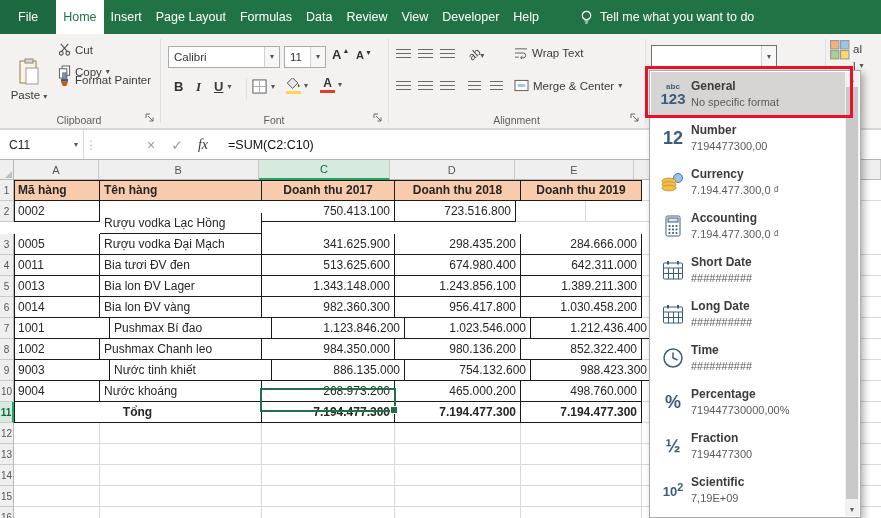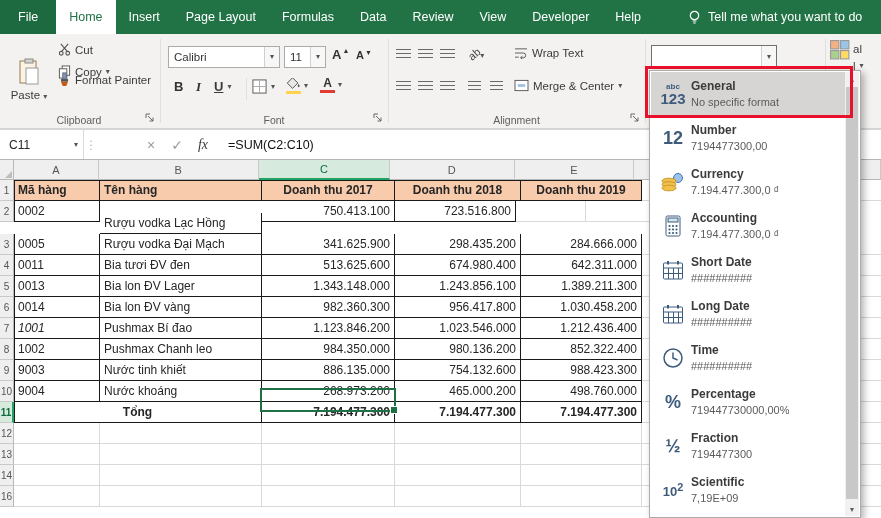--- a/index.html
+++ b/index.html
@@ -2,21 +2,21 @@
 <html><head>
 <meta charset="utf-8">
 <style>
   *{margin:0;padding:0;box-sizing:border-box}
   html,body{width:881px;height:518px}
   body{position:relative;overflow:hidden;font-family:"Liberation Sans",sans-serif;background:#fff;color:#262626;font-size:12px}
 
   
   .tabbar{position:absolute;left:0;top:0;width:100%;height:34px;background:#217346;display:flex;align-items:stretch;color:#fff;z-index:10}
   #tabs-host{display:flex;align-items:stretch}
-  .tab{padding:0 13px;display:flex;align-items:center;font-size:12.5px;white-space:nowrap;cursor:default}
+  .tab{padding:0 7px;display:flex;align-items:center;font-size:12.5px;white-space:nowrap;cursor:default}
   .tab.file{background:#1E6A40;padding:0 18px}
   .tab.active{background:#fff;color:#217346}
   .tellme{display:flex;align-items:center;gap:7px;margin-left:34px;font-size:12.5px;white-space:nowrap}
 
   
   .ribbon{position:absolute;left:0;top:34px;width:100%;height:95px;background:#F3F2F1;border-bottom:1px solid #D8D6D4;z-index:10}
   .ribbon .abs{position:absolute}
   .gsep{position:absolute;top:5px;bottom:5px;width:1px;background:#E1DFDD}
   .glabel{position:absolute;bottom:2px;font-size:10.5px;color:#605E5C;text-align:center;pointer-events:none}
   .launcher{position:absolute;bottom:4px;width:12px;height:12px;display:flex;align-items:center;justify-content:center}
@@ -339,21 +339,21 @@
         <div class="cell tb num" style="width: 133px;">982.360.300</div>
         <div class="cell tb num" style="width: 126px;">956.417.800</div>
         <div class="cell tb num" style="width: 121px;">1.030.458.200</div>
         <div class="cell" style="width: 70px;"></div>
         <div class="cell" style="width: 70px;"></div>
         <div class="cell" style="width: 60px;"></div>
         <div class="cell" style="width: 50px;"></div>
       </div>
       <div class="srow">
         <div class="rhdr">7</div>
-        <div class="cell tb l tb-left" style="width: 86px; font-style: italic;">1001</div>
+        <div class="cell tb l tb-left" style="width: 96px;">1001</div>
         <div class="cell tb l" style="width: 162px;">Pushmax Bí đao</div>
         <div class="cell tb num" style="width: 133px;">1.123.846.200</div>
         <div class="cell tb num" style="width: 126px;">1.023.546.000</div>
         <div class="cell tb num" style="width: 121px;">1.212.436.400</div>
         <div class="cell" style="width: 70px;"></div>
         <div class="cell" style="width: 70px;"></div>
         <div class="cell" style="width: 60px;"></div>
         <div class="cell" style="width: 50px;"></div>
       </div>
       <div class="srow">
@@ -363,21 +363,21 @@
         <div class="cell tb num" style="width: 133px;">984.350.000</div>
         <div class="cell tb num" style="width: 126px;">980.136.200</div>
         <div class="cell tb num" style="width: 121px;">852.322.400</div>
         <div class="cell" style="width: 70px;"></div>
         <div class="cell" style="width: 70px;"></div>
         <div class="cell" style="width: 60px;"></div>
         <div class="cell" style="width: 50px;"></div>
       </div>
       <div class="srow">
         <div class="rhdr">9</div>
-        <div class="cell tb l tb-left" style="width: 86px;">9003</div>
+        <div class="cell tb l tb-left" style="width: 96px;">9003</div>
         <div class="cell tb l" style="width: 162px;">Nước tinh khiết</div>
         <div class="cell tb num" style="width: 133px;">886.135.000</div>
         <div class="cell tb num" style="width: 126px;">754.132.600</div>
         <div class="cell tb num" style="width: 121px;">988.423.300</div>
         <div class="cell" style="width: 70px;"></div>
         <div class="cell" style="width: 70px;"></div>
         <div class="cell" style="width: 60px;"></div>
         <div class="cell" style="width: 50px;"></div>
       </div>
       <div class="srow">
@@ -422,20 +422,32 @@
         <div class="cell" style="width: 133px;"></div>
         <div class="cell" style="width: 126px;"></div>
         <div class="cell" style="width: 121px;"></div>
         <div class="cell" style="width: 70px;"></div>
         <div class="cell" style="width: 70px;"></div>
         <div class="cell" style="width: 60px;"></div>
         <div class="cell" style="width: 50px;"></div>
       </div>
       <div class="srow">
         <div class="rhdr">14</div>
+        <div class="cell" style="width: 86px;"></div>
+        <div class="cell" style="width: 162px;"></div>
+        <div class="cell" style="width: 133px;"></div>
+        <div class="cell" style="width: 126px;"></div>
+        <div class="cell" style="width: 121px;"></div>
+        <div class="cell" style="width: 70px;"></div>
+        <div class="cell" style="width: 70px;"></div>
+        <div class="cell" style="width: 60px;"></div>
+        <div class="cell" style="width: 50px;"></div>
+      </div>
+      <div class="srow">
+        <div class="rhdr">15</div>
         <div class="cell" style="width: 86px;"></div>
         <div class="cell" style="width: 162px;"></div>
         <div class="cell" style="width: 133px;"></div>
         <div class="cell" style="width: 126px;"></div>
         <div class="cell" style="width: 121px;"></div>
         <div class="cell" style="width: 70px;"></div>
         <div class="cell" style="width: 70px;"></div>
         <div class="cell" style="width: 60px;"></div>
         <div class="cell" style="width: 50px;"></div>
       </div>

